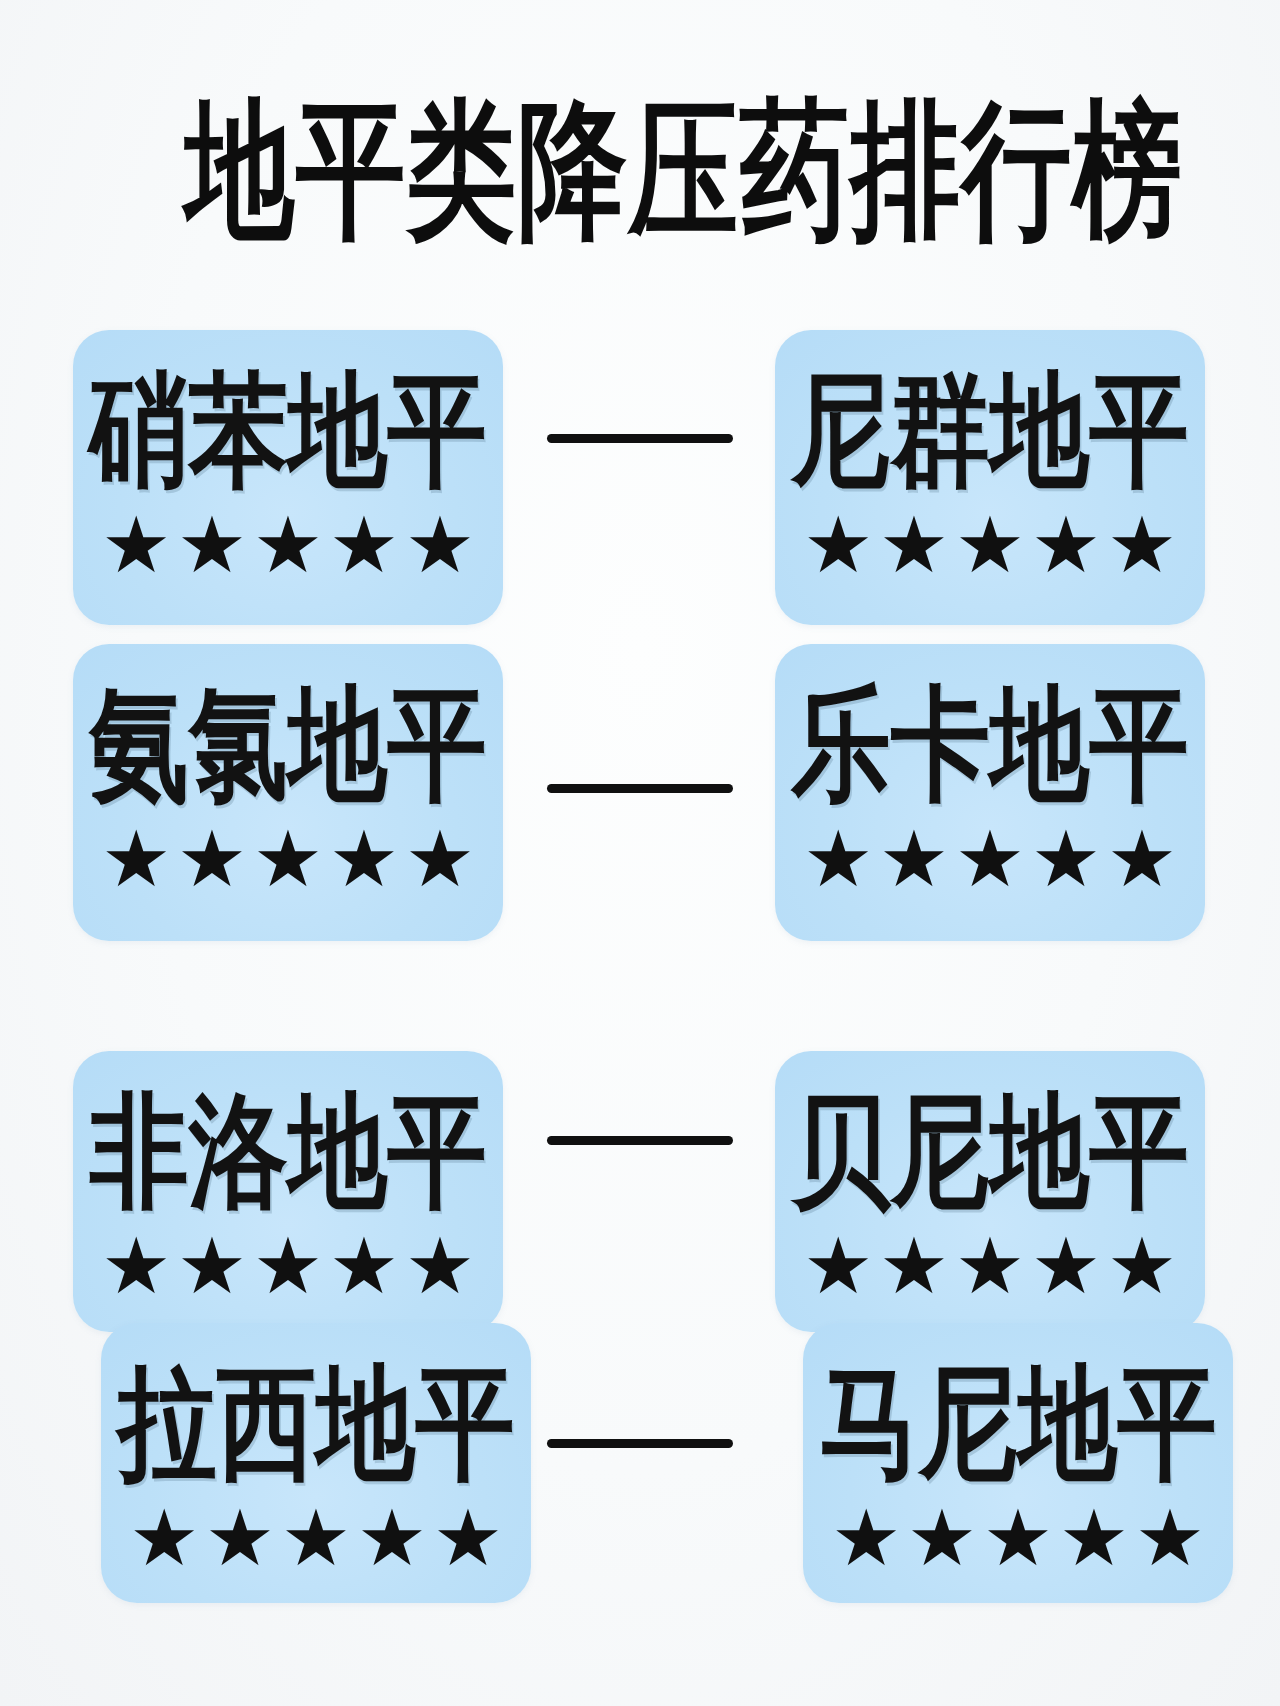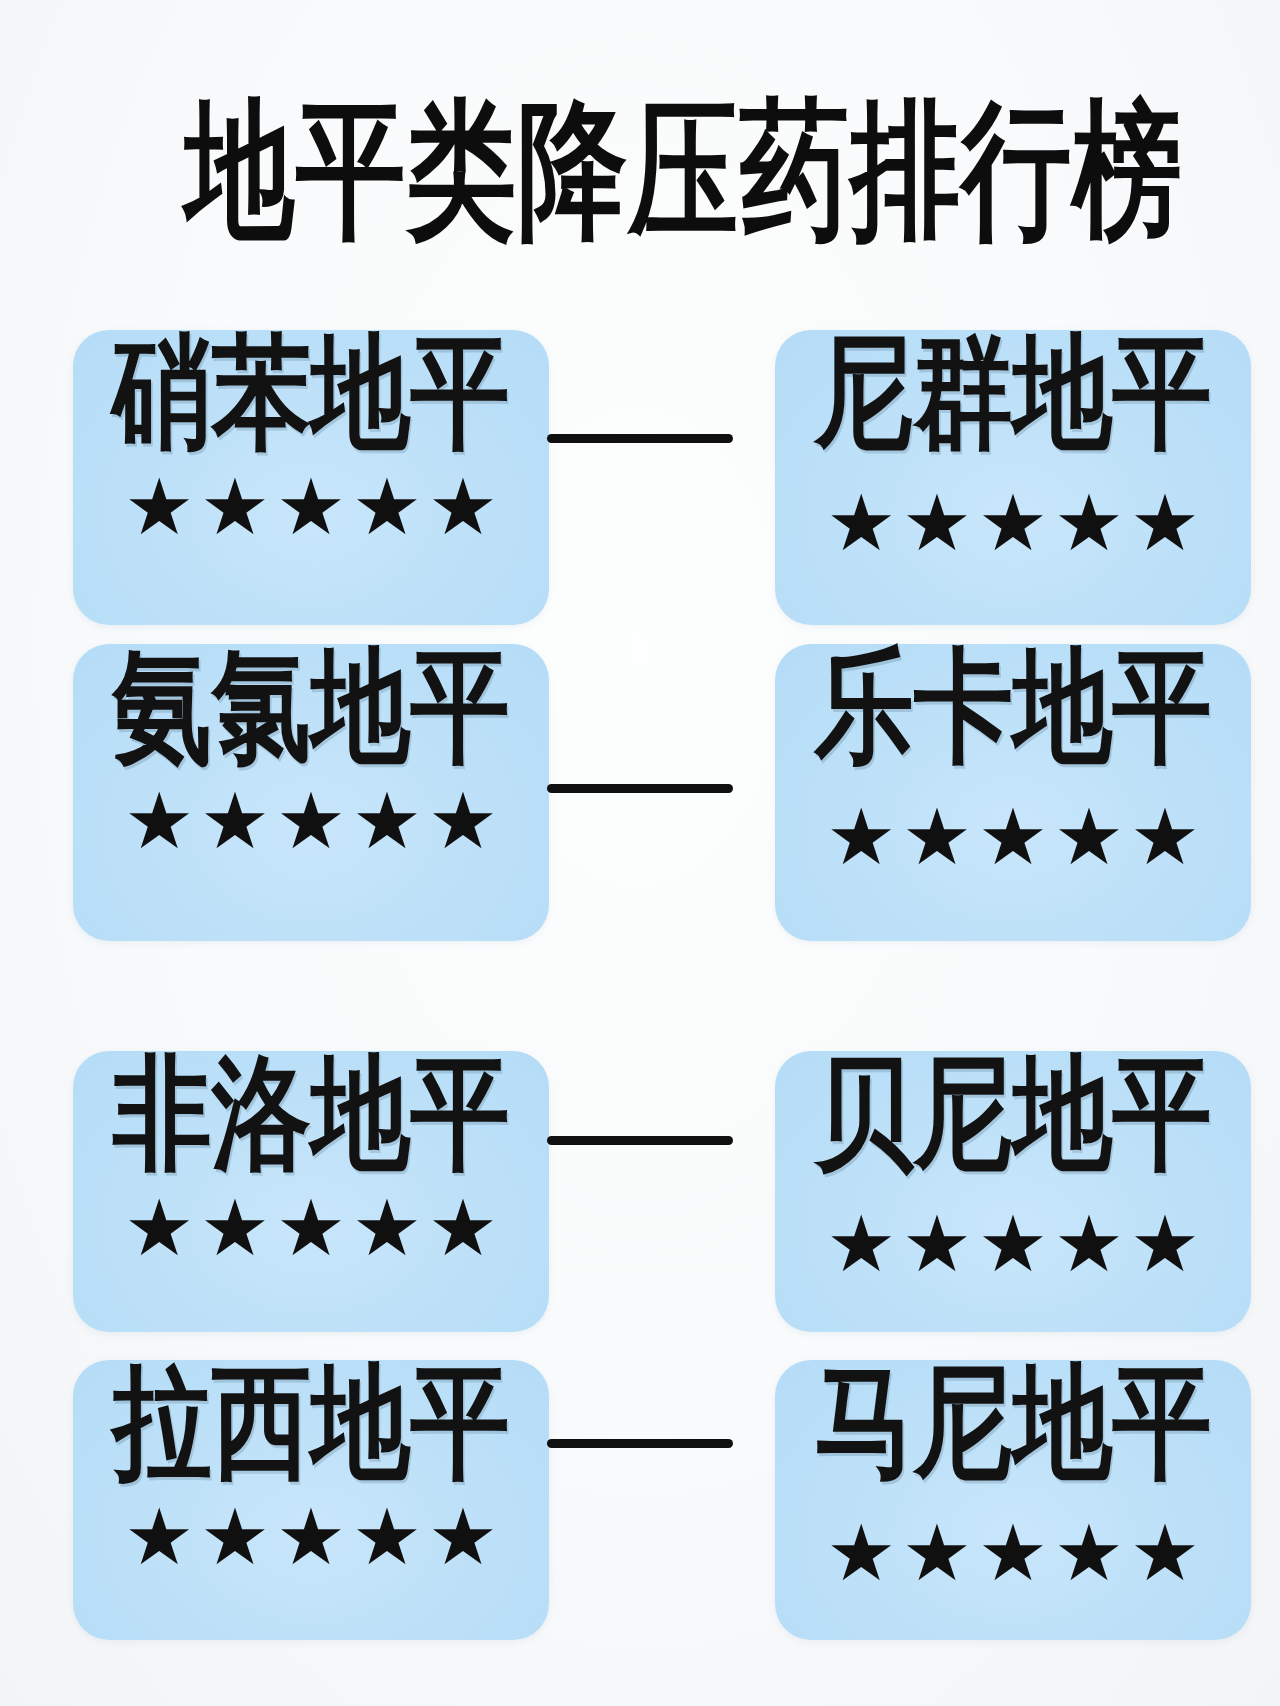--- a/index.html
+++ b/index.html
@@ -26,34 +26,35 @@
     white-space: nowrap;
   }
   .page-title .squeeze {
     display: inline-block;
     transform: scaleX(0.73);
     transform-origin: 50% 50%;
     letter-spacing: 2px;
   }
   .card {
     position: absolute;
-    width: 476px;
+    width: 430px;
     border-radius: 36px;
     background: radial-gradient(ellipse at 50% 62%, #c8e6fb 0%, #bce0f8 55%, #b5dcf7 100%);
     box-shadow: 0 2px 6px rgba(120,150,175,0.10);
     display: flex;
     flex-direction: column;
     align-items: center;
+    padding-top: 38px;
   }
   .col-left  { left: 73px; }
-  .col-right { left: 775px; gap: 16px; }
+  .col-right { left: 775px; }
   .row-0 { top: 330px; height: 295px; }
   .row-1 { top: 644px; height: 297px; }
   .row-2 { top: 1032px; height: 281px; margin-top: 19px; }
-  .row-3 { top: 1360px; height: 280px; }
+  .row-3 { top: 1323px; height: 280px; margin-left: 28px; }
   .drug-name {
     font-size: 124px;
     line-height: 1.0;
     font-weight: 900;
     color: #121212;
     white-space: nowrap;
     transform: scaleX(0.80);
     transform-origin: 50% 50%;
     text-shadow: 2px 3px 0 rgba(40,70,95,0.18);
   }

